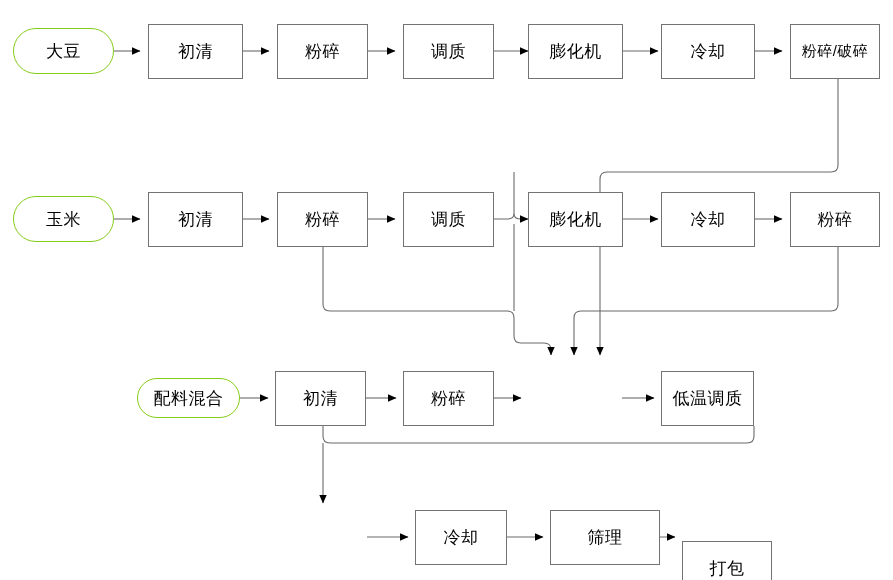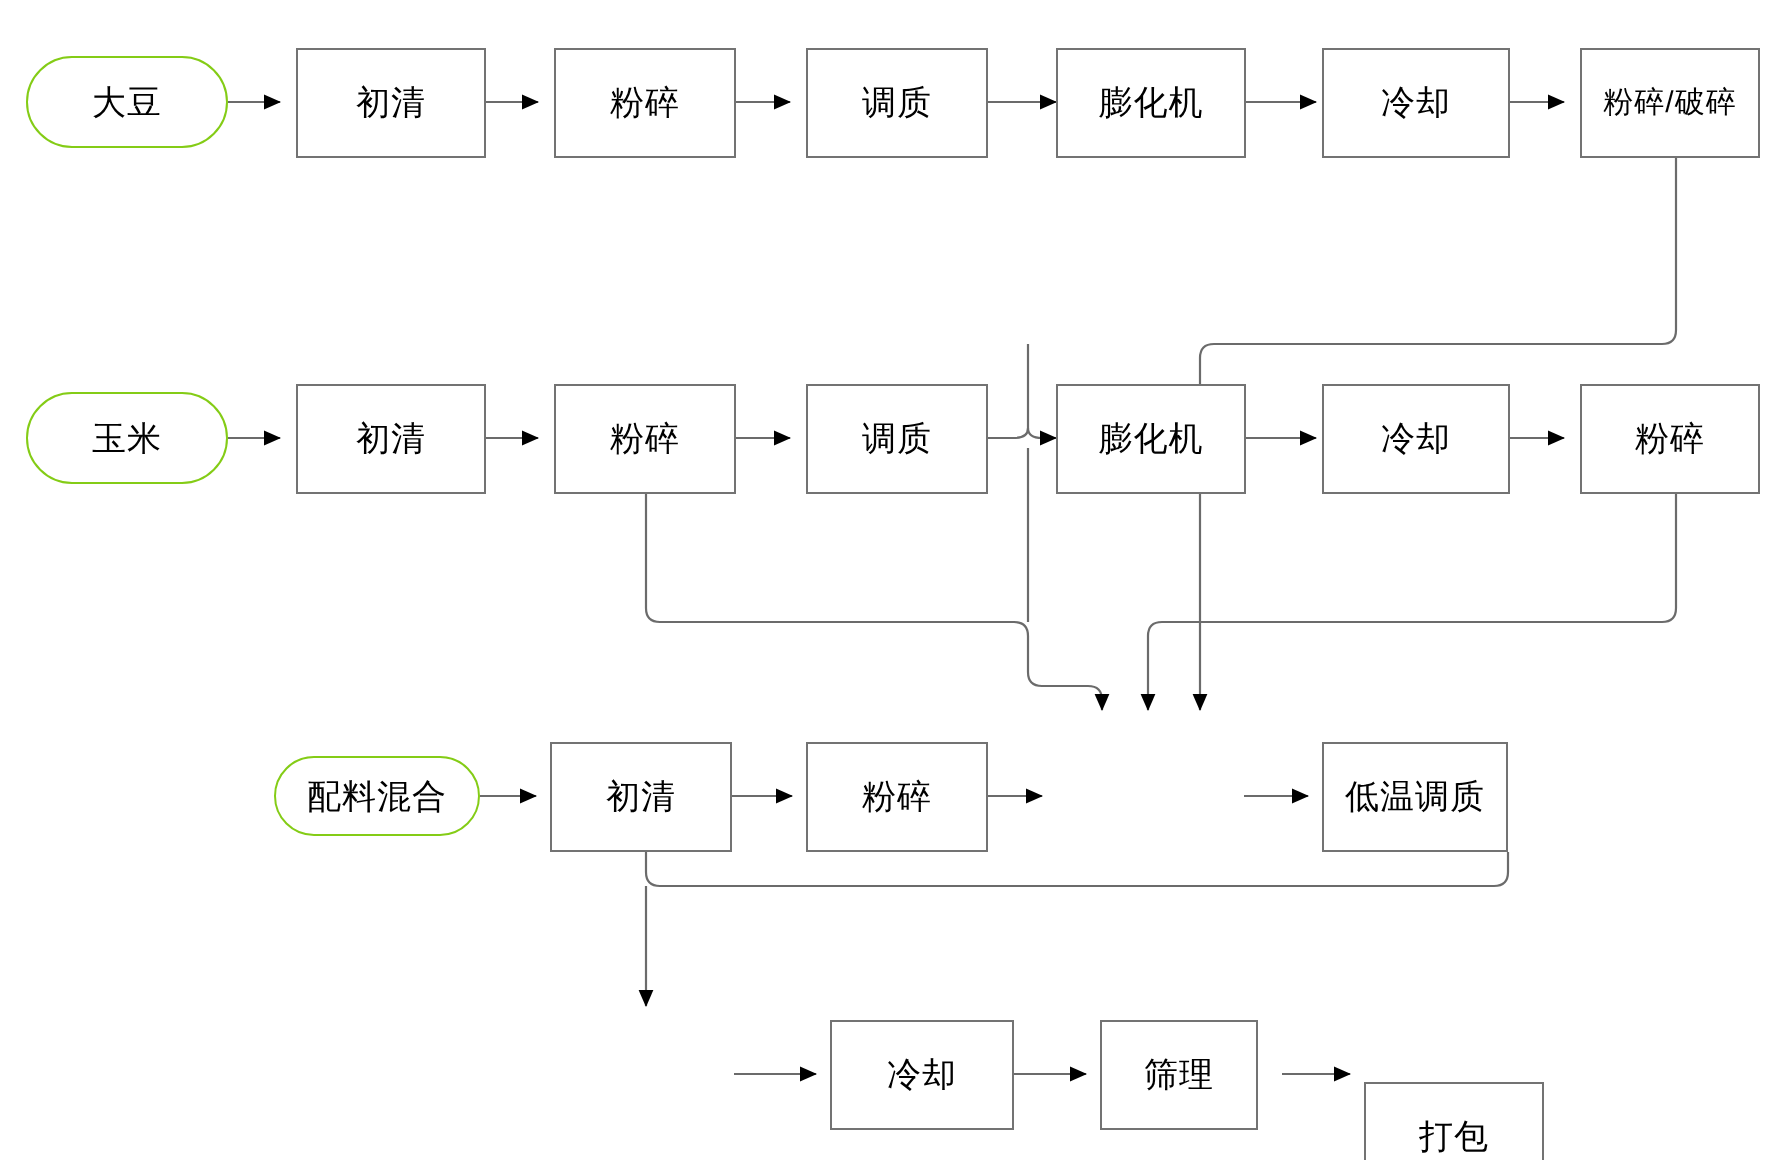--- a/index.html
+++ b/index.html
@@ -152,20 +152,20 @@
   <div class="node" style="left:403px; top:371px; width:91px; height:55px;">
     <span>粉碎</span>
   </div>
   <div class="node" style="left:661px; top:371px; width:93px; height:55px;align-items:center;">
     <span>低温调质</span>
   </div>
 
   <div class="node" style="left:415px; top:510px; width:92px; height:55px;">
     <span>冷却</span>
   </div>
-  <div class="node" style="left:550px; top:510px; width:79px; height:55px;">
+  <div class="node" style="left:550px; top:510px; width:110px; height:55px;">
     <span>筛理</span>
   </div>
   <div class="node" style="left:682px; top:510px; width:90px; height:55px;margin-top:31px;">
     <span>打包</span>
   </div>
 
 </div>
 
 </body></html>

